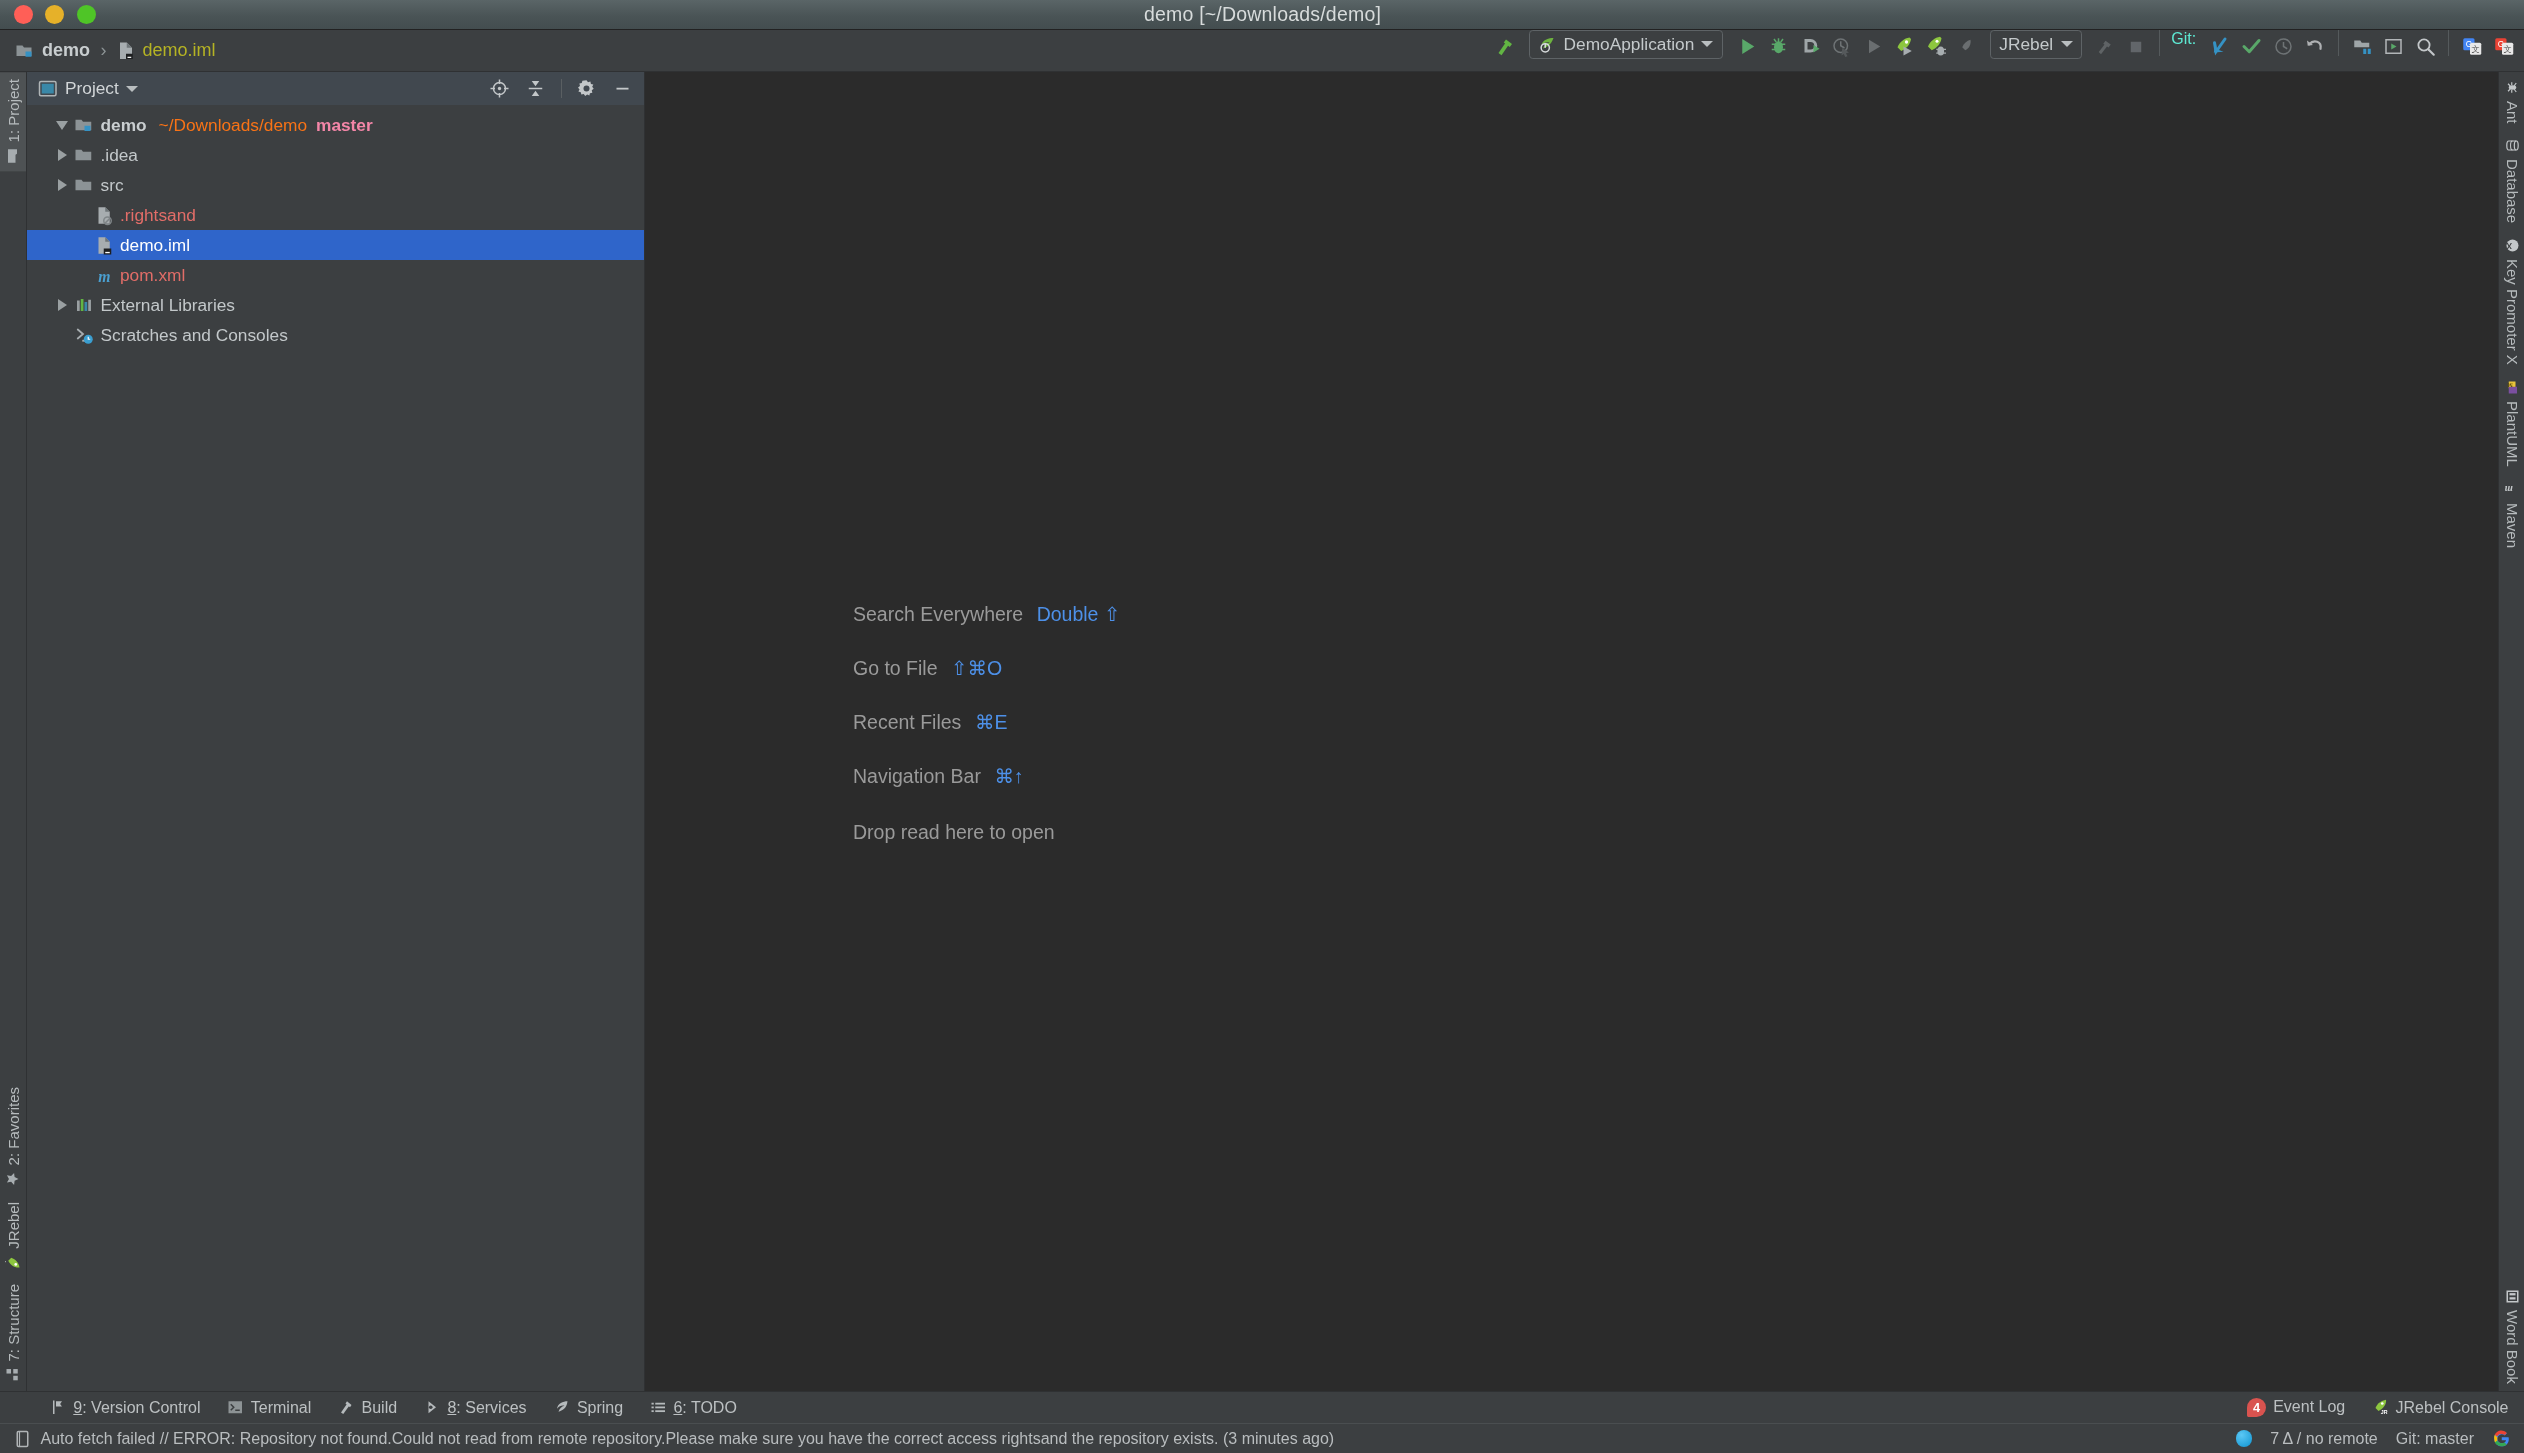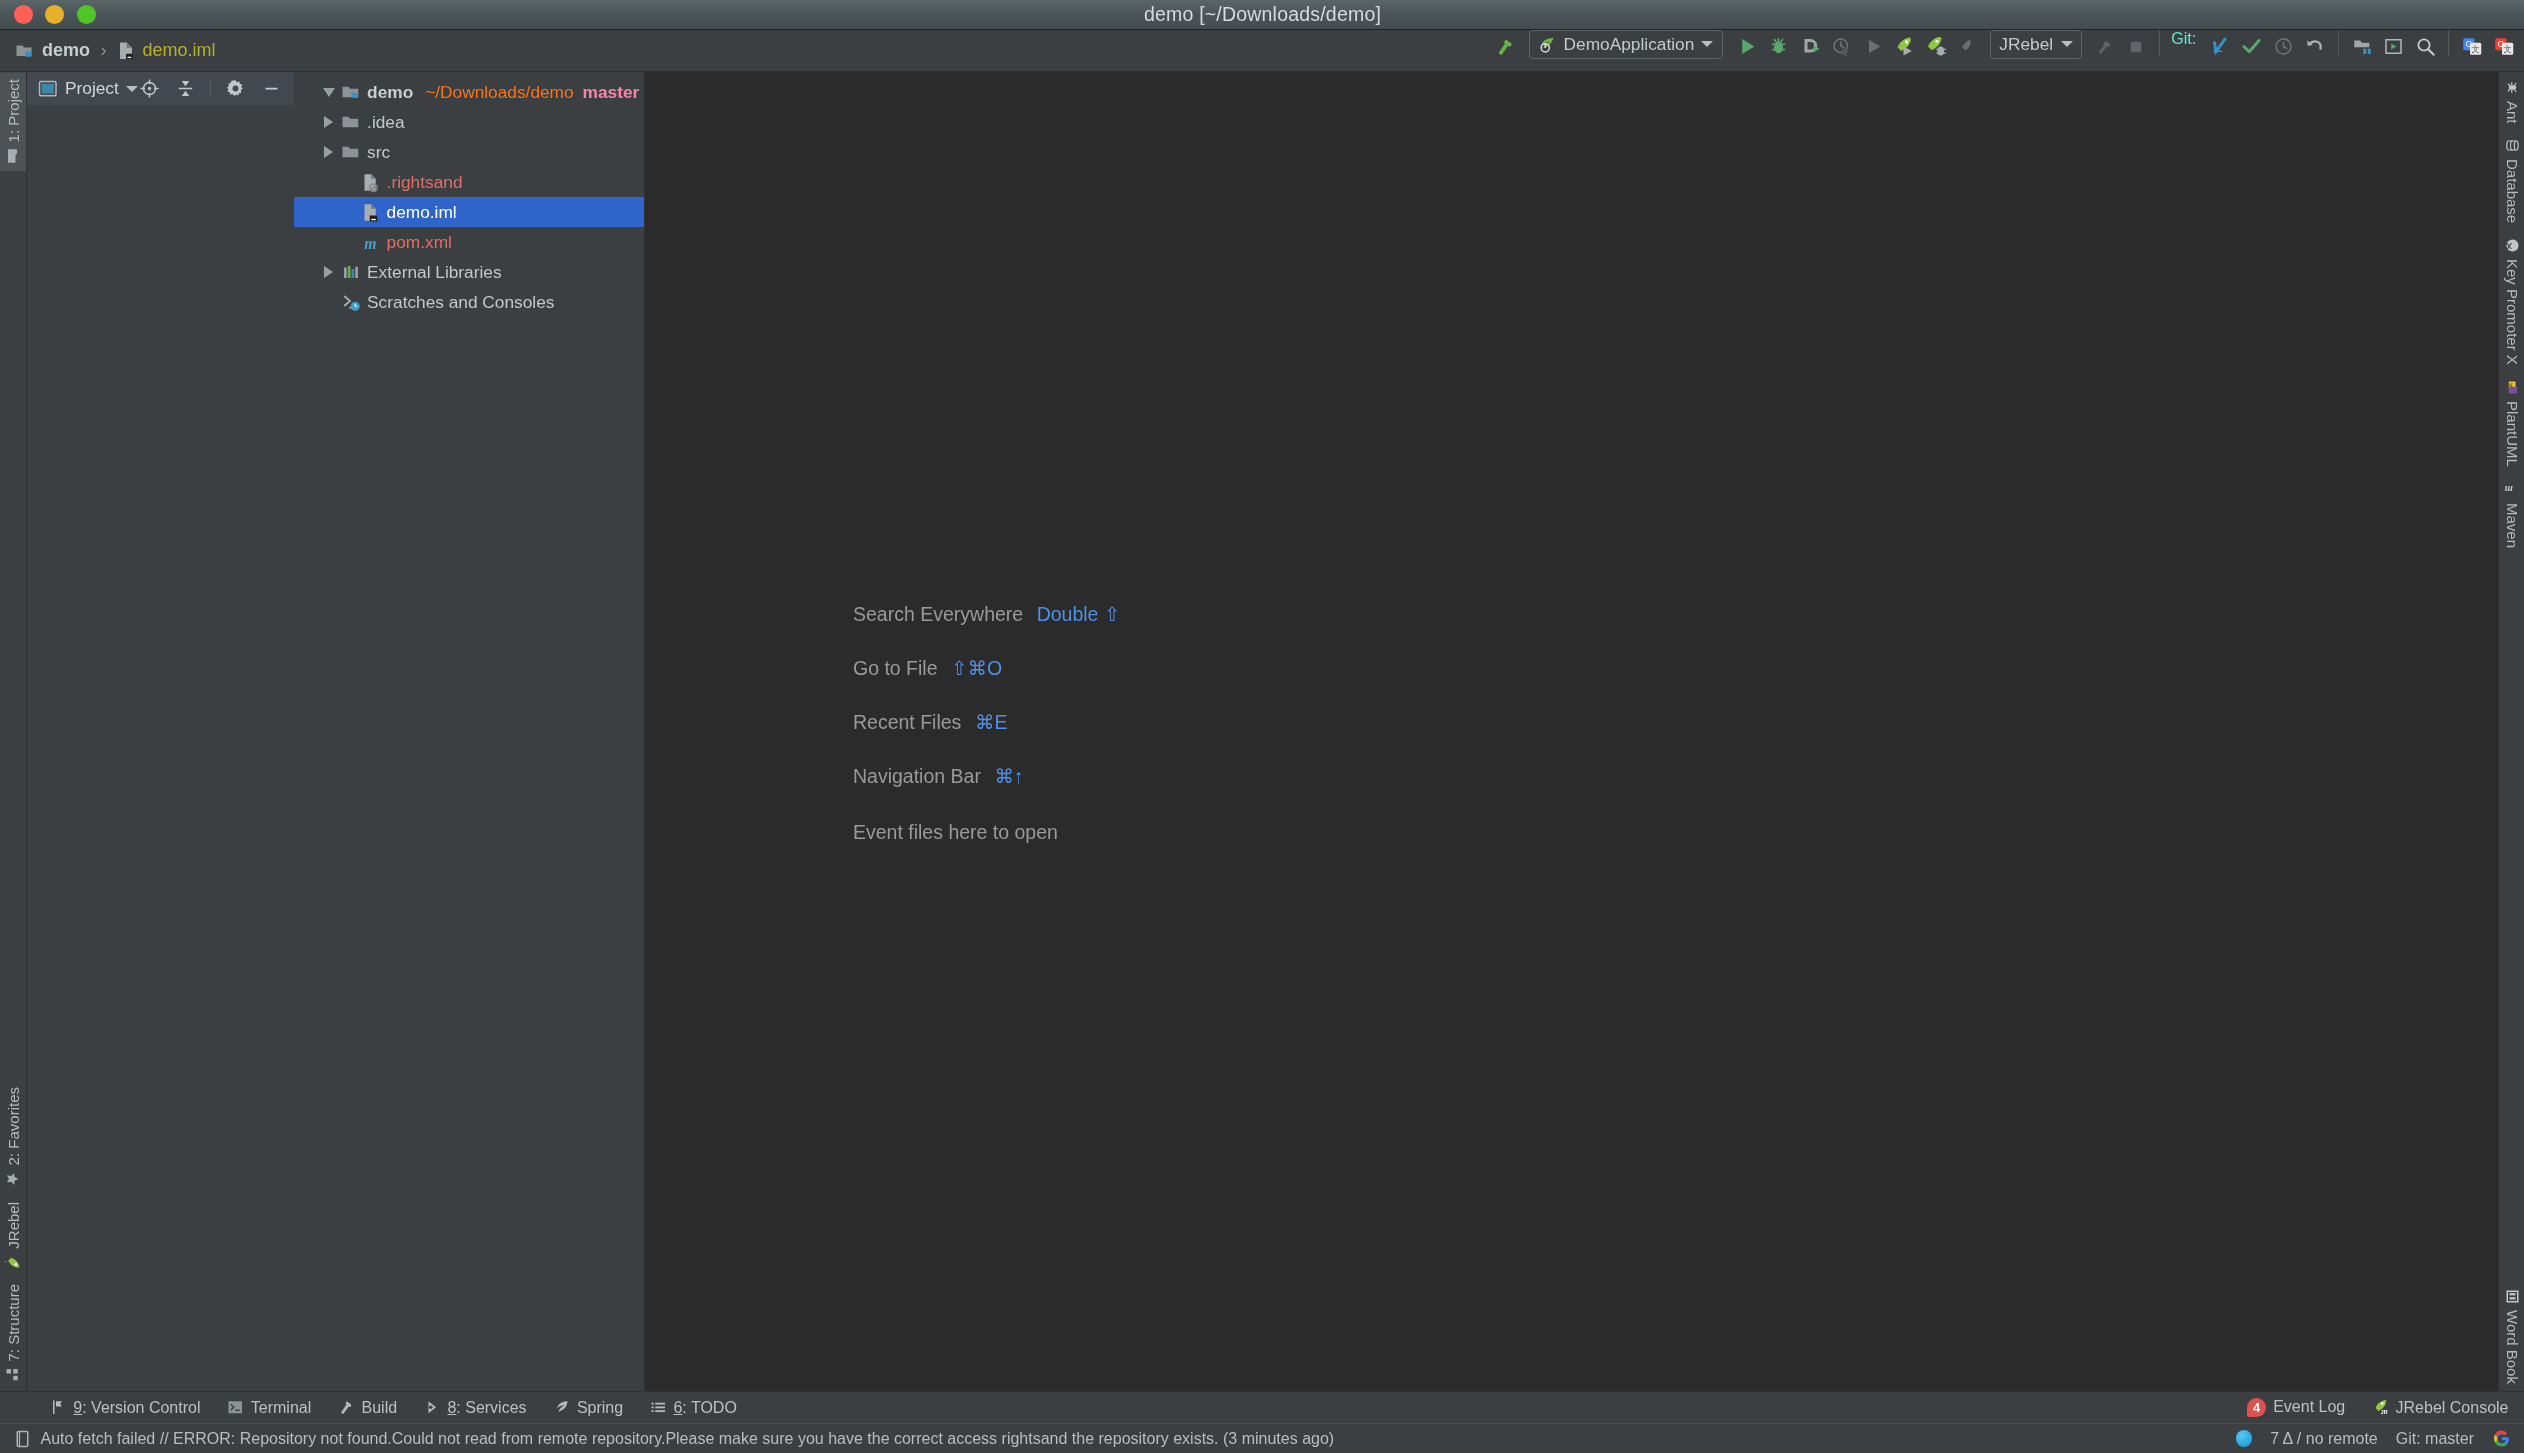--- a/index.html
+++ b/index.html
@@ -91,21 +91,21 @@
   
   .stripe-right {
     width: 27px; flex: 0 0 27px; background: #3c3f41;
     border-left: 0.8px solid #2f3133;
     display: flex; flex-direction: column; justify-content: space-between;
   }
 
   
   .project-panel {
     width: 618px; flex: 0 0 618px; background: #3c3f41;
-    display: flex; 
+    display: flex; flex-direction: column;
     border-right: 0.8px solid #2f3133;
   }
   .pp-header {
     height: 33px; flex: 0 0 33px; background: #41484f;
     display: flex; align-items: center; padding: 0 10.5px 0 38px;
     position: relative;
   }
   .pp-title { font-size: 17.3px; color: #d2d6d8; margin-right: 7.5px; }
   .pp-actions { margin-left: auto; display: flex; align-items: center; gap: 13.5px; }
   .pp-act { width: 22.5px; height: 22.5px; display: flex; align-items: center; justify-content: center; }
@@ -588,21 +588,21 @@
           <span class="hint-key">⇧⌘O</span>
         </div>
         <div class="hint-row">
           <span class="hint-label">Recent Files</span>
           <span class="hint-key">⌘E</span>
         </div>
         <div class="hint-row">
           <span class="hint-label">Navigation Bar</span>
           <span class="hint-key">⌘↑</span>
         </div>
-        <div class="hint-drop">Event files here to open</div>
+        <div class="hint-drop">Drop read here to open</div>
       </div>
     </div>
 
     <div class="stripe-right">
       <div class="stripe-top">
         <div class="vtab">
           <span class="vt-ico">
             <svg width="15" height="15" viewBox="0 0 20 20">
               <ellipse cx="10" cy="10" rx="3" ry="5" fill="#c3c7c9"></ellipse>
               <path d="M4 5 L8 8 M16 5 L12 8 M3 11 L7 11 M17 11 L13 11 M5 16 L8 13 M15 16 L12 13" stroke="#c3c7c9" stroke-width="1.6"></path>

